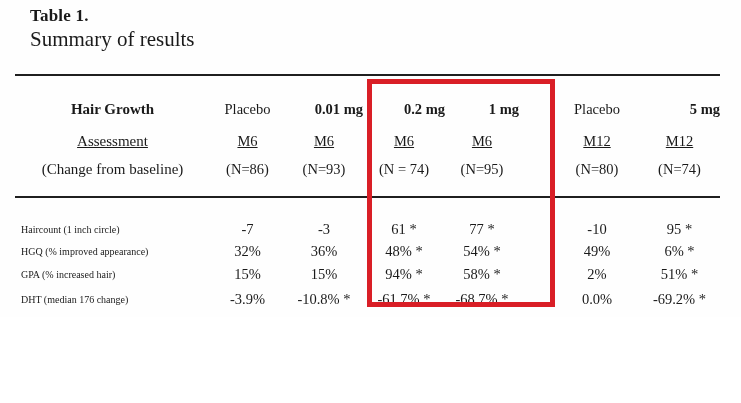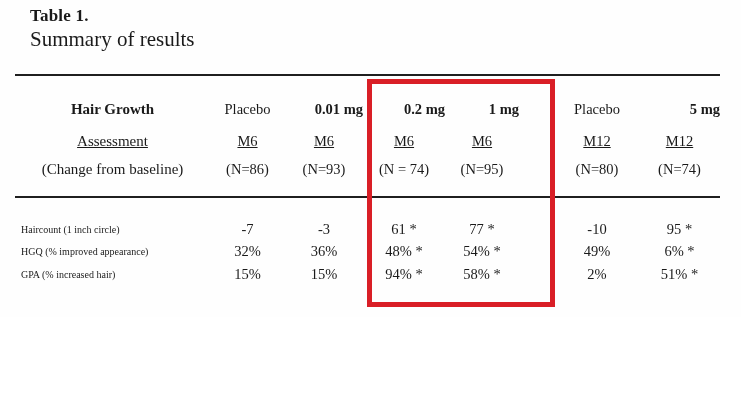--- a/index.html
+++ b/index.html
@@ -128,20 +128,30 @@
     <tr class="r4">
       <td class="lbl">GPA (% increased hair)</td>
       <td>15%</td>
       <td>15%</td>
       <td>94% *</td>
       <td>58% *</td>
       <td></td>
       <td>2%</td>
       <td>51% *</td>
     </tr>
+    <tr class="r5">
+      <td class="lbl">DHT (median 176 change)</td>
+      <td>-3.9%</td>
+      <td>-10.8% *</td>
+      <td>-61.7% *</td>
+      <td>-68.7% *</td>
+      <td></td>
+      <td>0.0%</td>
+      <td>-69.2% *</td>
+    </tr>
   </tbody>
     </table>
 
   <div class="highlight-box" style="border-color: rgb(217, 30, 38);"></div>
 
   <div class="footnote">
     <span>*p &lt; 0.</span><span class="fn-italic">05 vs placebo</span>
   </div>
 
 </div>

